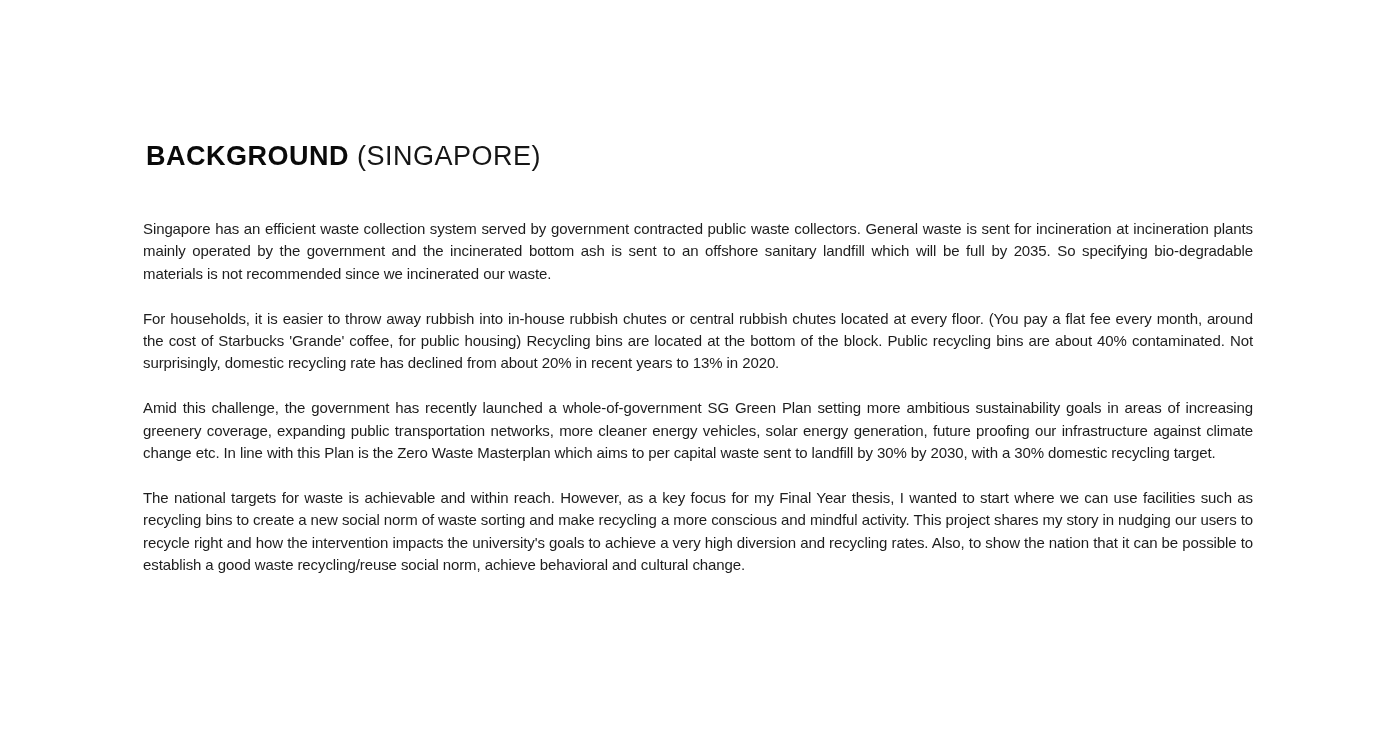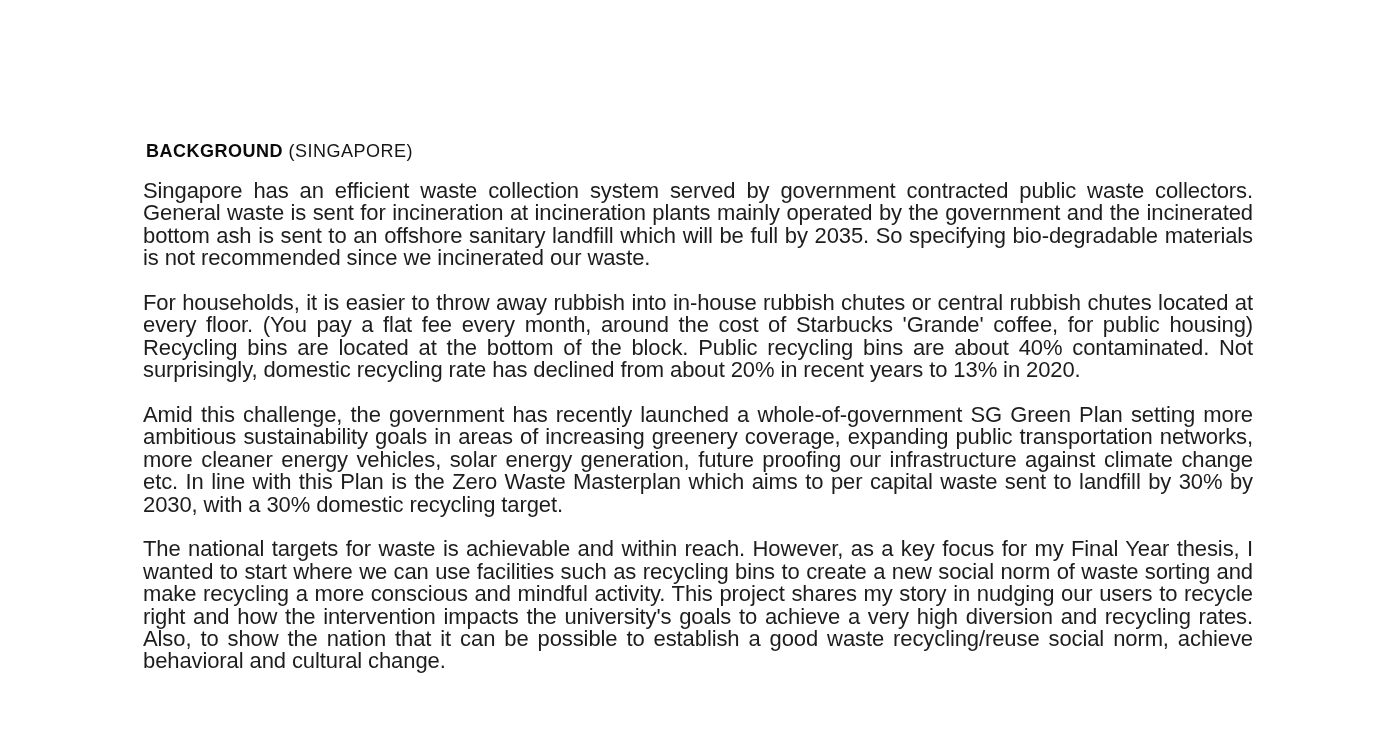--- a/index.html
+++ b/index.html
@@ -16,36 +16,36 @@
     height: 747px;
     background: #ffffff;
   }
   .content {
     position: absolute;
     left: 143px;
     top: 141px;
     width: 1110px;
   }
   .heading {
-    font-size: 18px;
+    font-size: 27px;
     letter-spacing: 0.5px;
     color: #0a0a0a;
     margin-left: 3px;
-    margin-bottom: 18px;
+    margin-bottom: 46px;
     white-space: nowrap;
   }
   .heading .bold {
     font-weight: 700;
   }
   .heading .regular {
     font-weight: 400;
     color: #161616;
   }
   .body-text p {
-    font-size: 22px;
+    font-size: 15px;
     line-height: 22.4px;
     color: #1d1d1d;
     text-align: justify;
     letter-spacing: -0.1px;
     margin-bottom: 22.4px;
   }
   .body-text p:last-child {
     margin-bottom: 12px;
   }
 </style>

